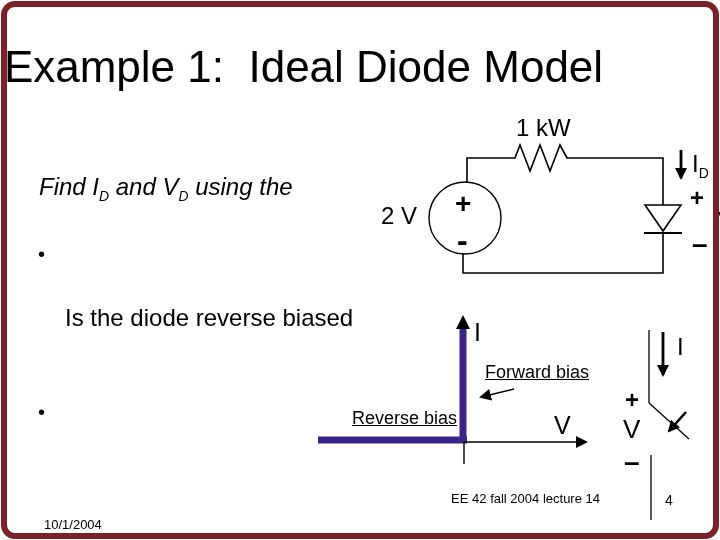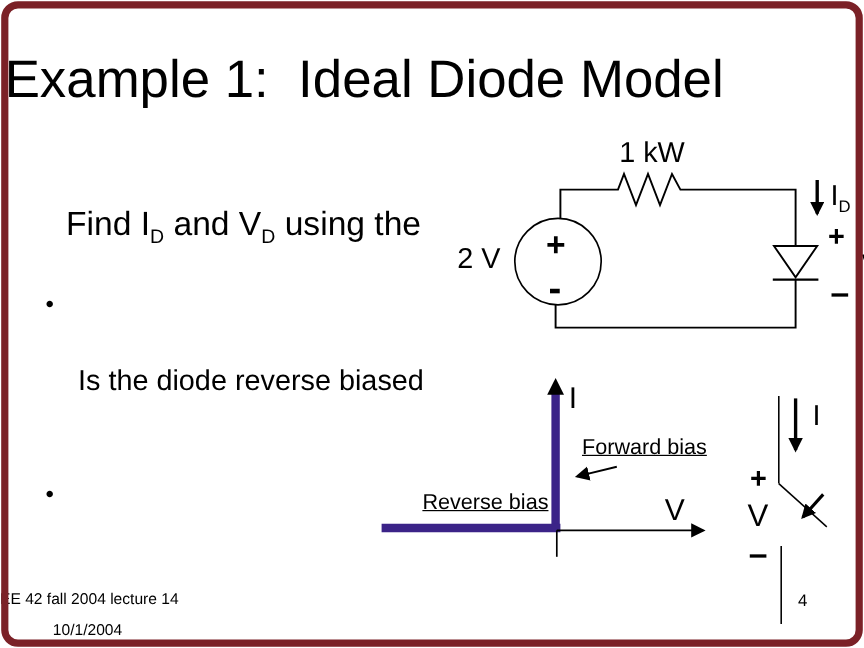--- a/index.html
+++ b/index.html
@@ -13,21 +13,21 @@
     border:6px solid #7B2127;border-radius:14px;
     pointer-events:none;z-index:9;
   }
   .t{position:absolute;line-height:normal;white-space:pre;text-align:right;}
   svg.overlay{position:absolute;left:0;top:0;z-index:1;}
   .txt{z-index:2;}
   .title{
     left:0;top:42px;width:607px;text-align:center;
     font-size:44px;letter-spacing:0px;
   }
-  .intro{left:55px;top:104px;font-size:28px;line-height:33px;}
+  .intro{left:39px;top:104px;font-size:24px;line-height:33px;font-style:italic;}
   sub.subD{font-size:0.58em;}
   .bullets{position:absolute;left:38px;top:239px;font-size:24px;z-index:2;width:460px;}
   .bullet{display:flex;align-items:flex-start;}
   .bullet .marker{width:27px;font-size:20px;line-height:31.5px;}
   .bullet .blines{line-height:31.5px;white-space:pre;}
   .lab24{font-size:24px;}
   .lab22{font-size:18px;text-decoration:underline;}
   .lab26{font-size:26px;}
   .pm{font-weight:bold;line-height:1;}
   .footer{font-size:13px;}
@@ -104,16 +104,16 @@
 <span class="t txt" style="left:554px;top:411px;font-size:25px;">V</span>
 <span class="t txt lab22" style="left:485px;top:362px;">Forward bias</span>
 <span class="t txt lab22" style="left:312px;top:408px;margin-left:40px;">Reverse bias</span>
 
 <span class="t txt lab24" style="left:677px;top:333px;">I</span>
 <span class="t txt pm" style="left:625px;top:388px;font-size:24px;">+</span>
 <span class="t txt lab26" style="left:623px;top:414px;">V</span>
 <span class="t txt pm" style="left:624px;top:448px;font-size:28px;">–</span>
 
 <span class="t txt footer" style="left:44px;top:491px;margin-top:26px;">10/1/2004</span>
-<span class="t txt footer" style="left:0;top:491px;width:600px;text-align:left;">EE 42 fall 2004 lecture 14</span>
+<span class="t txt footer" style="left:0;top:491px;width:600px;text-align:right;">EE 42 fall 2004 lecture 14</span>
 <span class="t txt" style="left:665px;top:492px;font-size:14px;">4</span>
 
 <div class="frame"></div>
 
 </body></html>

